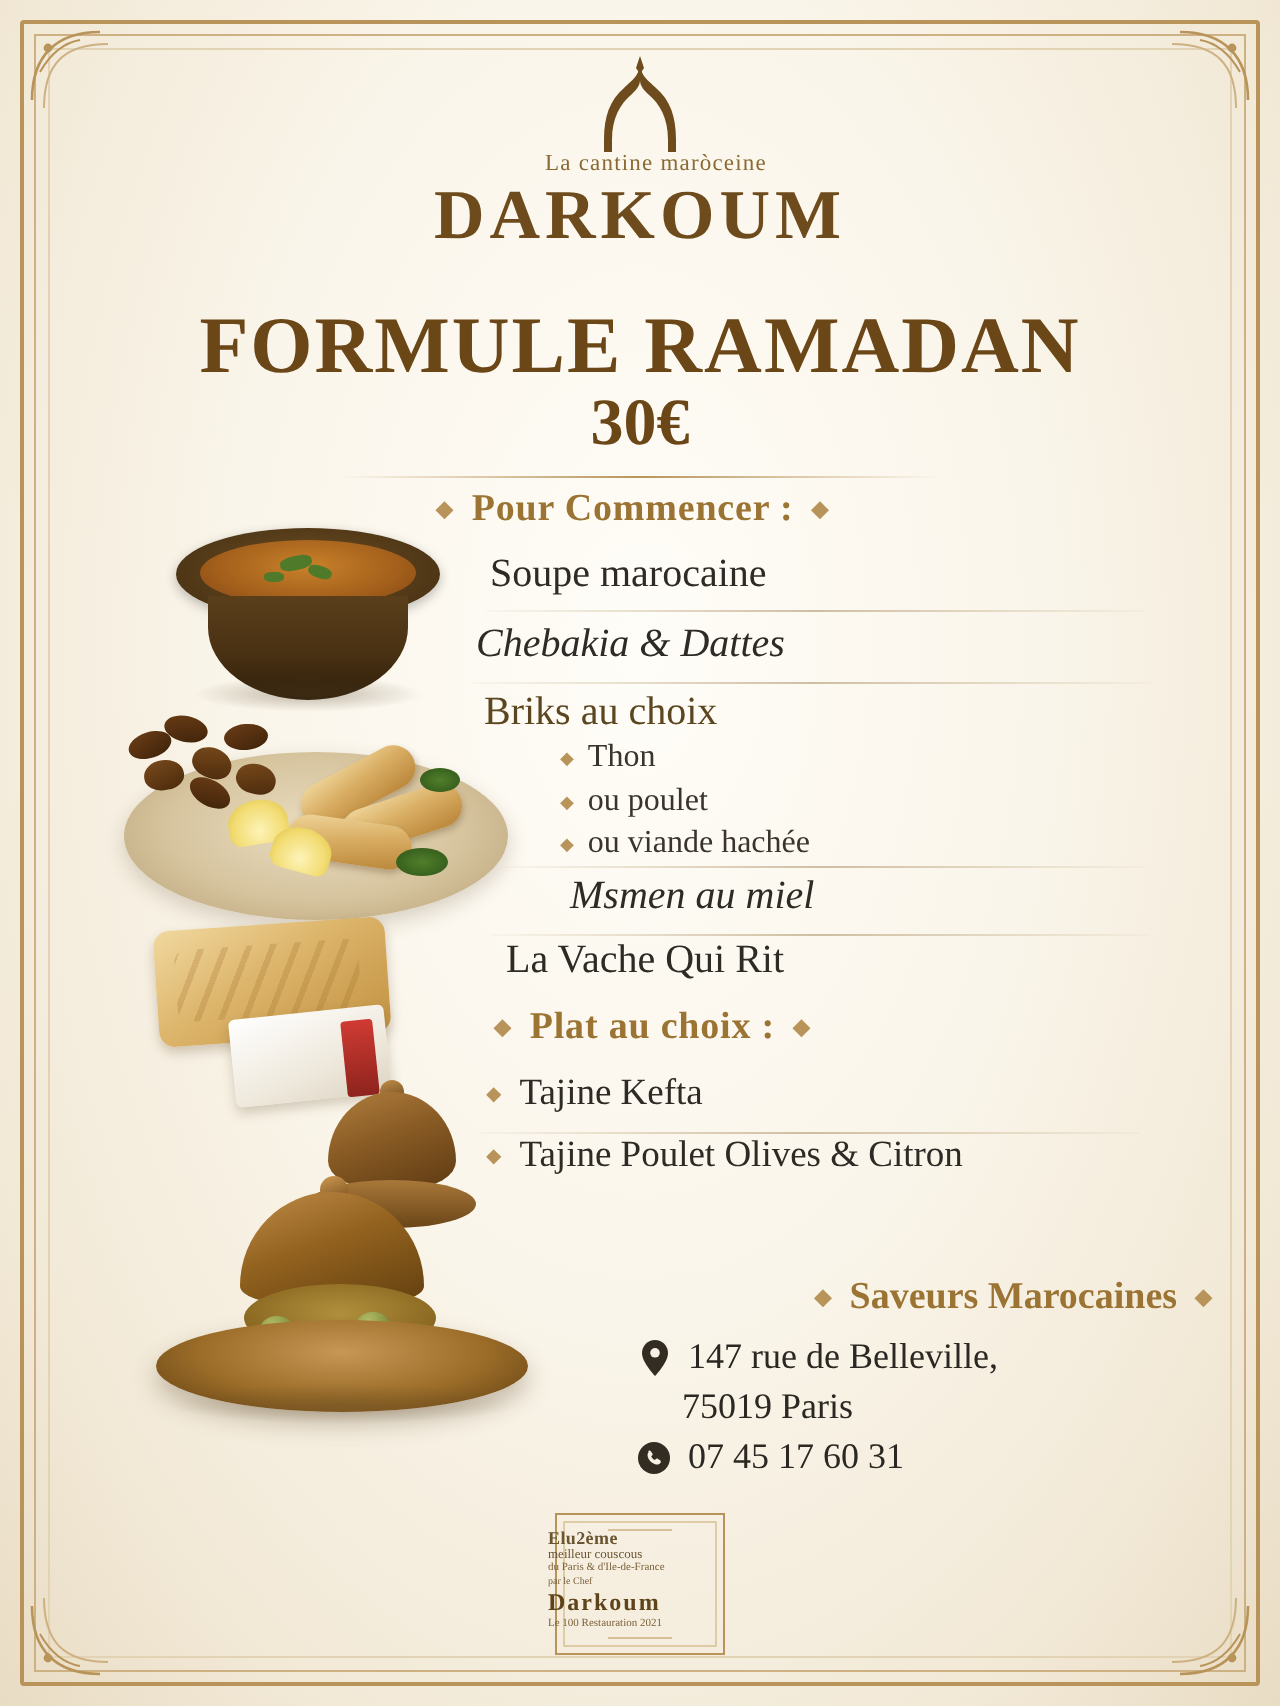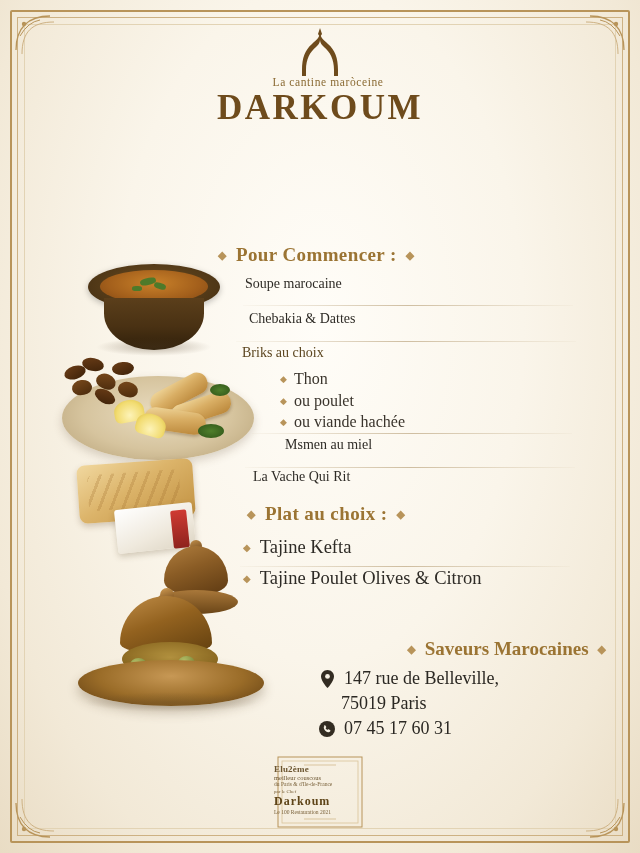--- a/index.html
+++ b/index.html
@@ -120,21 +120,21 @@
   .diamond {
     color: #b8945a;
     font-size: 11px;
     line-height: 1;
   }
 
   
   .menu-item {
     position: absolute;
     font-family: "Liberation Serif", serif;
-    font-size: 14px;
+    font-size: 20px;
     color: #2e2b26;
     white-space: nowrap;
   }
   .menu-item.brown {
     color: #5c4620;
   }
   .sub-item {
     position: absolute;
     font-family: "Liberation Serif", serif;
     font-size: 16px;
@@ -400,20 +400,25 @@
 
   <div class="logo-block">
     <svg class="logo-arch" width="96" height="52" viewBox="0 0 96 52">
       <path d="M48 3 C48 10 44 12 40 16 C33 22 30 30 30 42 L30 48 L34 48 L34 42 C34 31 38 24 44 19 C46 17 48 15 48 12 C48 15 50 17 52 19 C58 24 62 31 62 42 L62 48 L66 48 L66 42 C66 30 63 22 56 16 C52 12 48 10 48 3 Z" fill="#6e4b1c"></path>
       <path d="M48 0 L50 6 L48 9 L46 6 Z" fill="#6e4b1c"></path>
     </svg>
     <div class="logo-tagline">La cantine maròceine</div>
     <div class="logo-name">DARKOUM</div>
   </div>
 
+  <div class="title-block">
+    <div class="title-main">FORMULE RAMADAN</div>
+    <div class="title-price">30€</div>
+    <div class="title-rule"></div>
+  </div>
 
   <div class="food bowl">
     <div class="rim"></div>
       <div class="soup"></div>
     <div class="herb1"></div>
       <div class="herb2"></div>
       <div class="herb3"></div>
     <div class="base"></div>
       <div class="shadow"></div>
   </div>
@@ -467,21 +472,21 @@
     <span class="diamond">◆</span>
     <span>Pour Commencer :</span>
     <span class="diamond">◆</span>
   </div>
 
   <div class="menu-item" style="left:245px; top:276px;">
     <span>Soupe marocaine</span>
   </div>
   <div class="divider" style="left:243px; top:305px; width:330px;"></div>
 
-  <div class="menu-item" style="left:249px; top:311px;">
+  <div class="menu-item" style="left:238px; top:311px;font-style:italic;">
     <span>Chebakia &amp; Dattes</span>
   </div>
   <div class="divider" style="left:236px; top:341px; width:340px;"></div>
 
   <div class="menu-item brown" style="left:242px; top:345px;">
     <span>Briks au choix</span>
   </div>
 
   <div class="sub-item" style="left:280px; top:370px;">
     <span class="diamond">◆</span>
@@ -490,21 +495,21 @@
   <div class="sub-item" style="left:280px; top:392px;">
     <span class="diamond">◆</span>
     <span>ou poulet</span>
   </div>
   <div class="sub-item" style="left:280px; top:413px;">
     <span class="diamond">◆</span>
     <span>ou viande hachée</span>
   </div>
 
   <div class="divider" style="left:252px; top:433px; width:320px;"></div>
-  <div class="menu-item" style="left:285px; top:437px;">
+  <div class="menu-item" style="left:285px; top:437px;font-style:italic;">
     <span>Msmen au miel</span>
   </div>
 
   <div class="divider" style="left:245px; top:467px; width:330px;"></div>
   <div class="menu-item" style="left:253px; top:469px;">
     <span>La Vache Qui Rit</span>
   </div>
 
   <div class="section-head" style="left:247px; top:503px;">
     <span class="diamond">◆</span>

